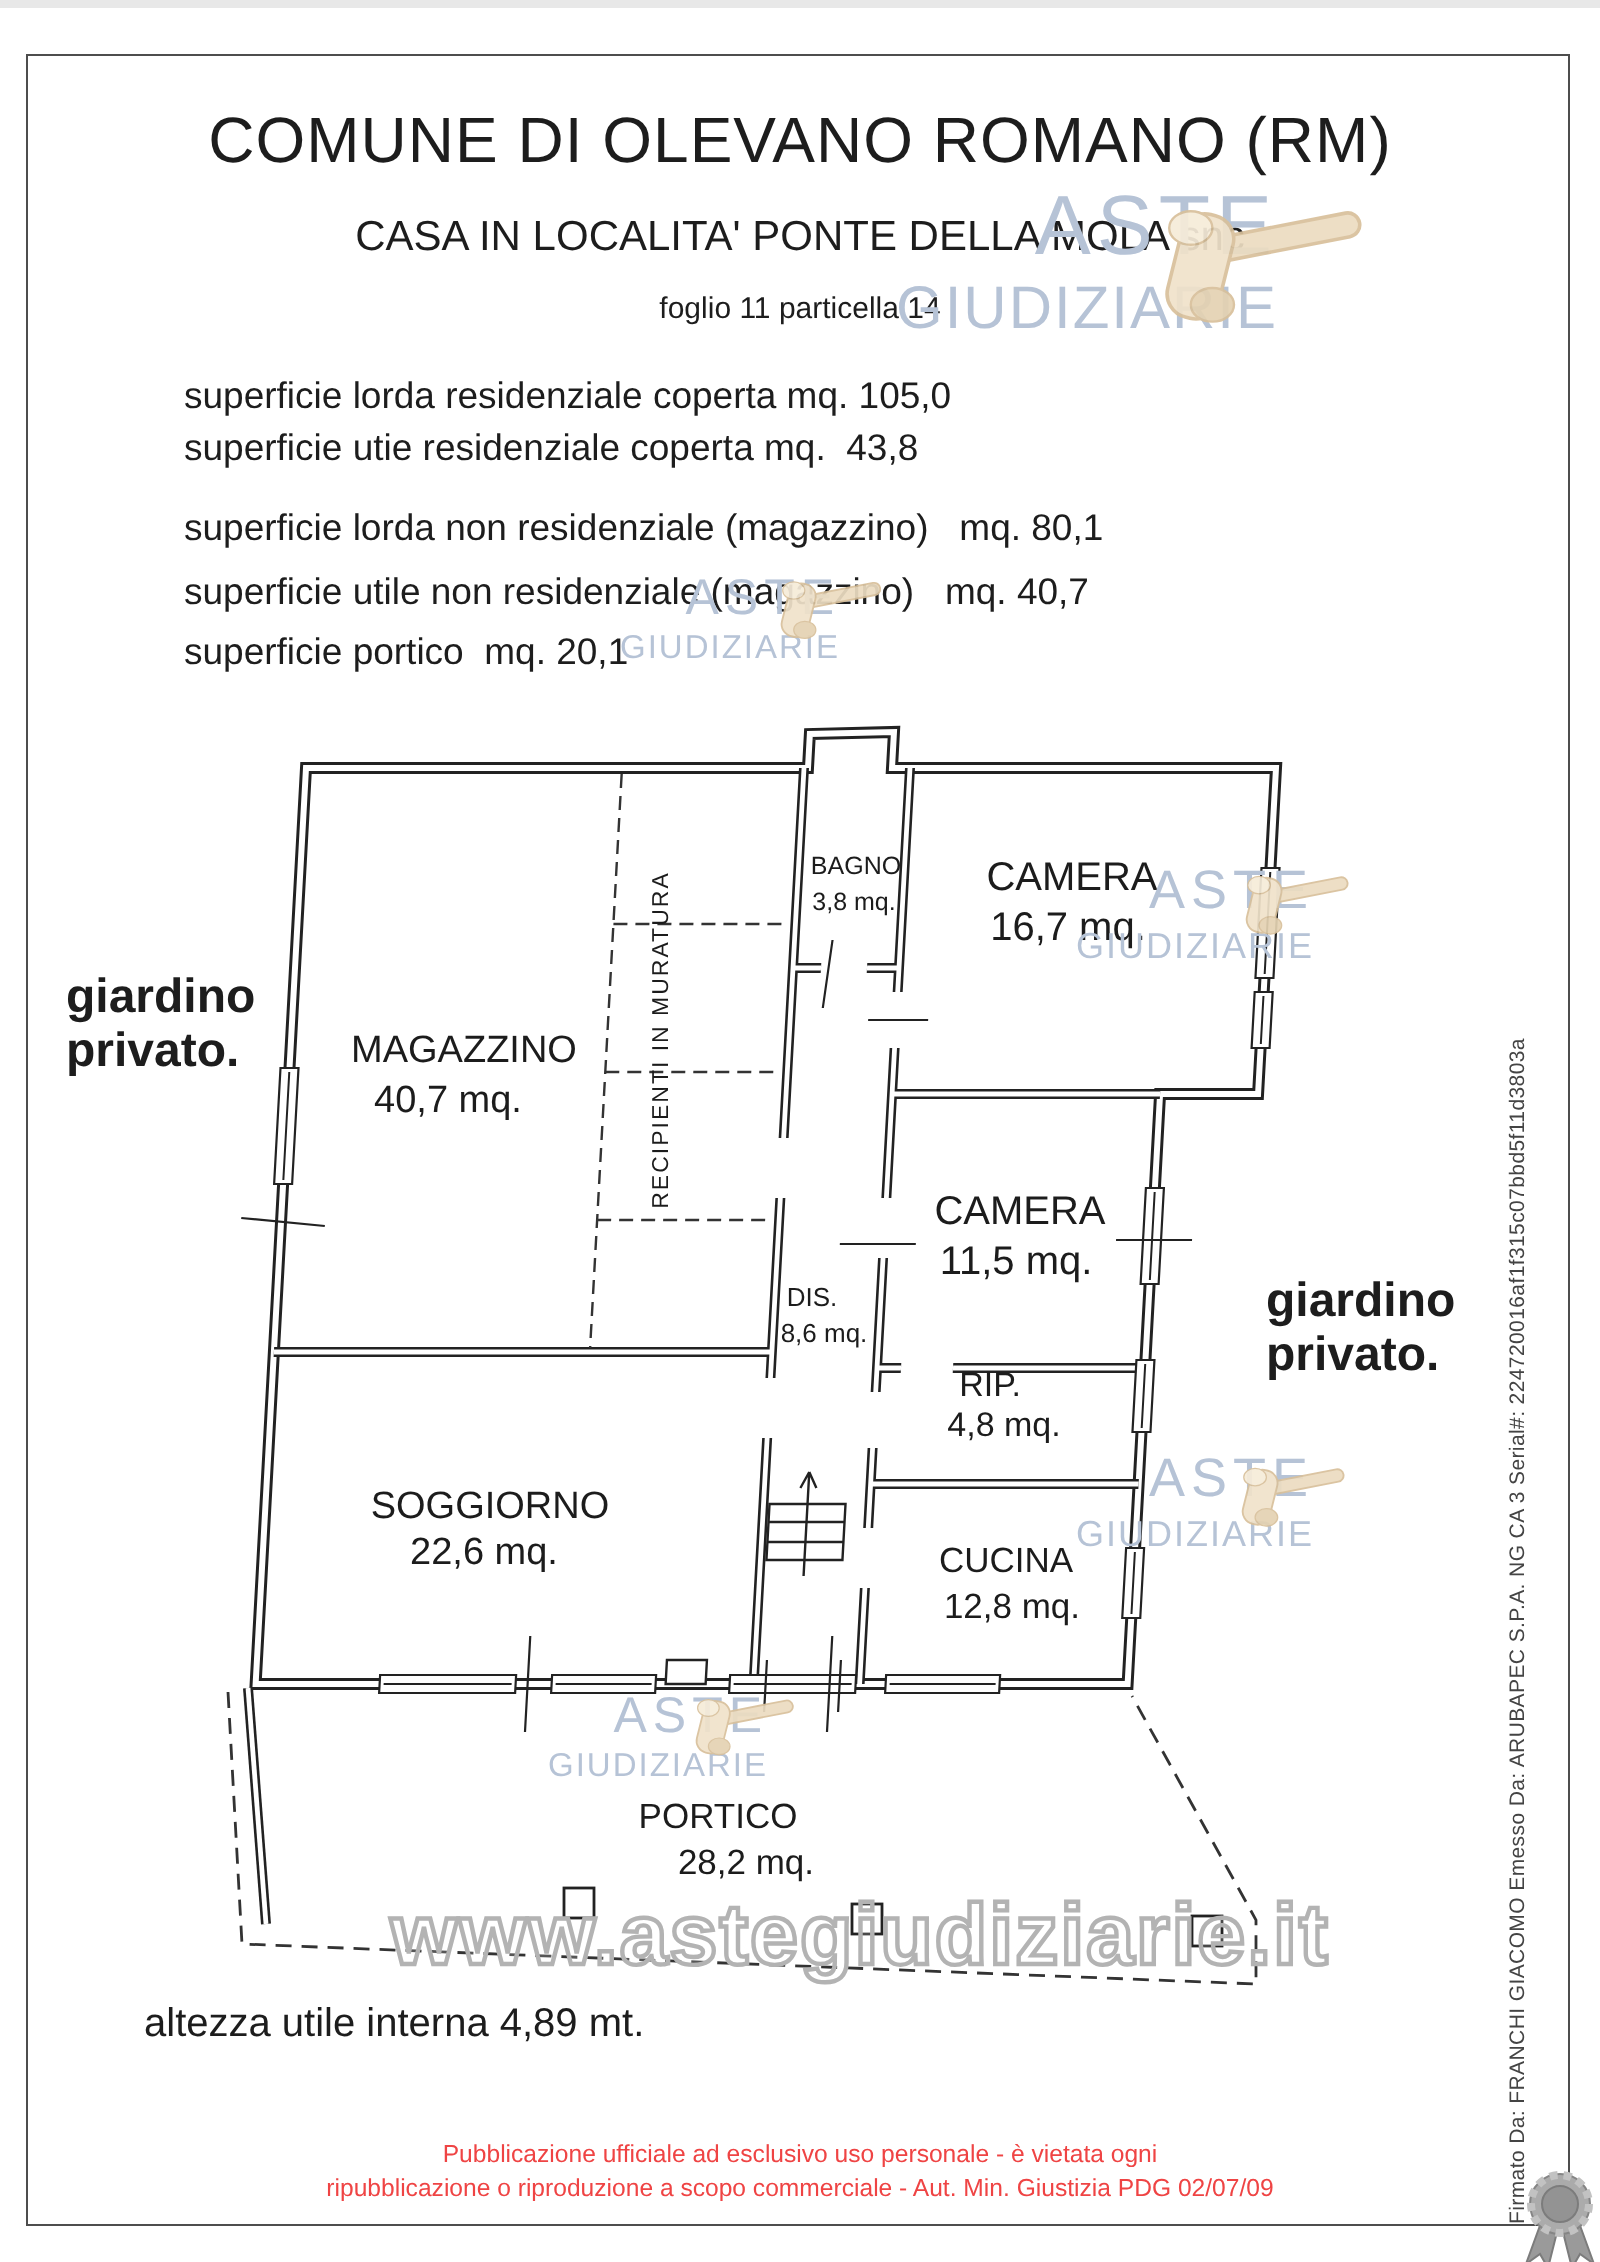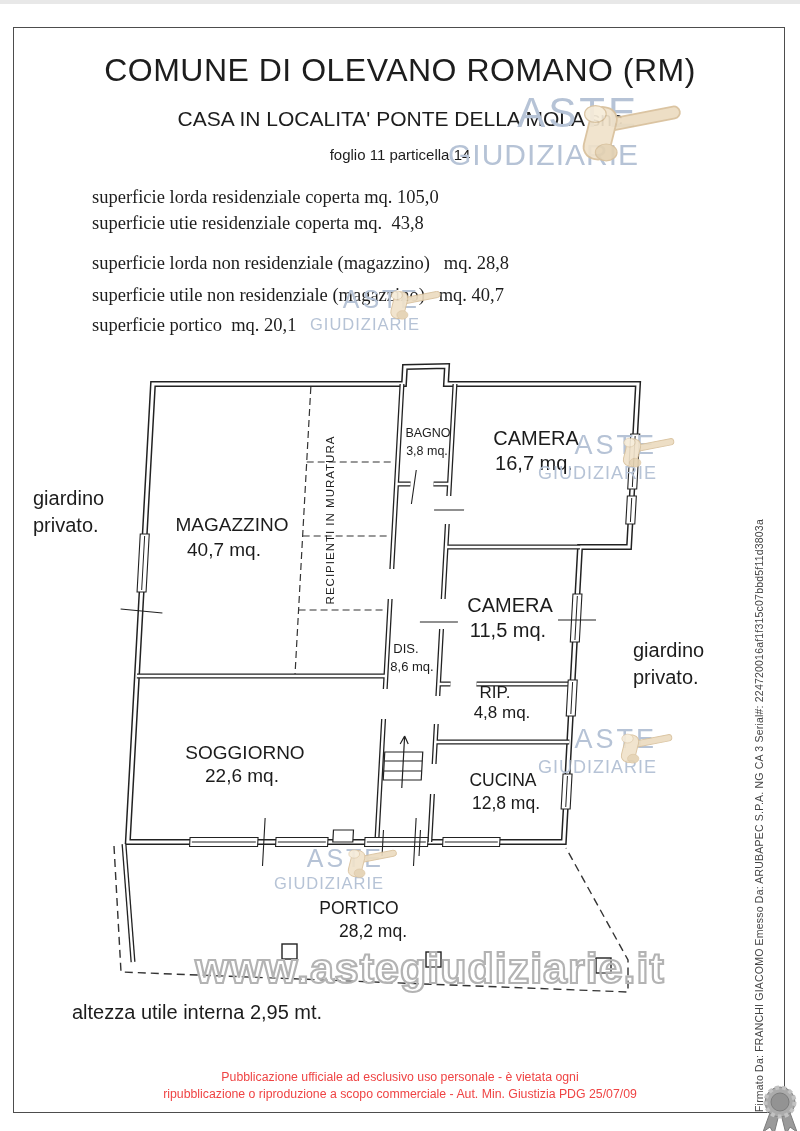--- a/index.html
+++ b/index.html
@@ -2,32 +2,32 @@
 <html><head>
 <meta charset="utf-8">
 <style>
   html,body{margin:0;padding:0;background:#e8e8e8;}
   .page{
     position:relative;width:800px;height:1131px;background:#ffffff;
     font-family:"Liberation Sans", sans-serif;color:#1d1d1d;overflow:hidden;
     margin:4px auto;
   }
   .abs{position:absolute;}
-  .pre{white-space:pre;font-family:Liberation Serif, serif;}
+  .pre{white-space:pre;}
   .ctr{left:0;right:0;text-align:center;}
   .border-frame{
     left:13px;top:23px;width:770px;height:1084px;
     border:1.5px solid #4d4d4d;
   }
   .title{top:48px;font-size:32px;letter-spacing:.5px;}
   .subtitle{top:103px;font-size:21px;}
   .cadastral{top:142px;font-size:15px;}
   .surf{left:92px;font-size:18.5px;}
   .s1{top:183px;} .s2{top:209px;} .s3{top:249px;} .s4{top:281px;} .s5{top:311px;}
-  .garden{font-size:20px;line-height:27px;}
+  .garden{font-size:24px;line-height:27px;font-weight:bold;}
   .garden-left{left:33px;top:481px;}
   .garden-right{left:633px;top:633px;}
   .altezza{left:72px;top:997px;font-size:20px;}
   .rilievo{left:320px;top:1048px;font-size:22.5px;}
   .foot{color:#ef4444;font-size:12.3px;}
   .f1{top:1066px;} .f2{top:1083px;}
   .plan-svg{left:0;top:0;width:800px;height:1131px;z-index:2;}
   
   .wm{z-index:3;color:#b6c3d6;line-height:1;pointer-events:none;}
   .wm .l1{letter-spacing:3px;text-align:right;}
@@ -65,21 +65,21 @@
   </svg>
 
   <div class="abs border-frame"></div>
 
   <div class="abs ctr title">COMUNE DI OLEVANO ROMANO (RM)</div>
   <div class="abs ctr subtitle">CASA IN LOCALITA' PONTE DELLA MOLA snc</div>
   <div class="abs ctr cadastral">foglio 11 particella 14</div>
 
   <div class="abs surf s1 pre">superficie lorda residenziale coperta mq. 105,0</div>
   <div class="abs surf s2 pre">superficie utie residenziale coperta mq.  43,8</div>
-  <div class="abs surf s3 pre">superficie lorda non residenziale (magazzino)   mq. 28,8</div>
+  <div class="abs surf s3 pre">superficie lorda non residenziale (magazzino)   mq. 80,1</div>
   <div class="abs surf s4 pre">superficie utile non residenziale (magazzino)   mq. 40,7</div>
   <div class="abs surf s5 pre">superficie portico  mq. 20,1</div>
 
   <div class="abs wm" style="left:432px;top:88px;">
     <div class="l1" style="font-size:42px">ASTE</div>
     <div class="l2" style="font-size:30px;margin:6px 0 0 16px">GIUDIZIARIE</div>
     <svg class="wm-gavel" style="left:130px;top:-2px" width="122" height="84" viewBox="0 0 100 70">
         <use href="#gavel"></use>
       </svg>
   </div>
@@ -210,24 +210,24 @@
 
   <div class="abs garden garden-left">
     <div>giardino</div>
     <div>privato.</div>
   </div>
   <div class="abs garden garden-right">
     <div>giardino</div>
     <div>privato.</div>
   </div>
 
-  <div class="abs altezza">altezza utile interna 2,95 mt.</div>
+  <div class="abs altezza">altezza utile interna 4,89 mt.</div>
   <div class="abs urlwm">www.astegiudiziarie.it</div>
   <div class="abs ctr foot f1">Pubblicazione ufficiale ad esclusivo uso personale - è vietata ogni</div>
-  <div class="abs ctr foot f2">ripubblicazione o riproduzione a scopo commerciale - Aut. Min. Giustizia PDG 25/07/09</div>
+  <div class="abs ctr foot f2">ripubblicazione o riproduzione a scopo commerciale - Aut. Min. Giustizia PDG 02/07/09</div>
 
   <div class="abs signature">Firmato Da: FRANCHI GIACOMO Emesso Da: ARUBAPEC S.P.A. NG CA 3 Serial#: 224720016af1f315c07bbd5f11d3803a</div>
 
   <svg class="abs seal" width="46" height="52" viewBox="0 0 46 52">
     <polygon points="14,26 6,48 13,43 17,50 22,30" fill="#9a9a9a" stroke="#7c7c7c" stroke-width="1"></polygon>
     <polygon points="32,26 40,48 33,43 29,50 24,30" fill="#9a9a9a" stroke="#7c7c7c" stroke-width="1"></polygon>
     <circle cx="23" cy="18" r="15" fill="#ababab" stroke="#858585" stroke-width="1"></circle>
     <circle cx="23" cy="18" r="14.5" fill="none" stroke="#c2c2c2" stroke-width="4" stroke-dasharray="4 3"></circle>
     <circle cx="23" cy="18" r="9" fill="#939393" stroke="#7c7c7c" stroke-width="1"></circle>
   </svg>

